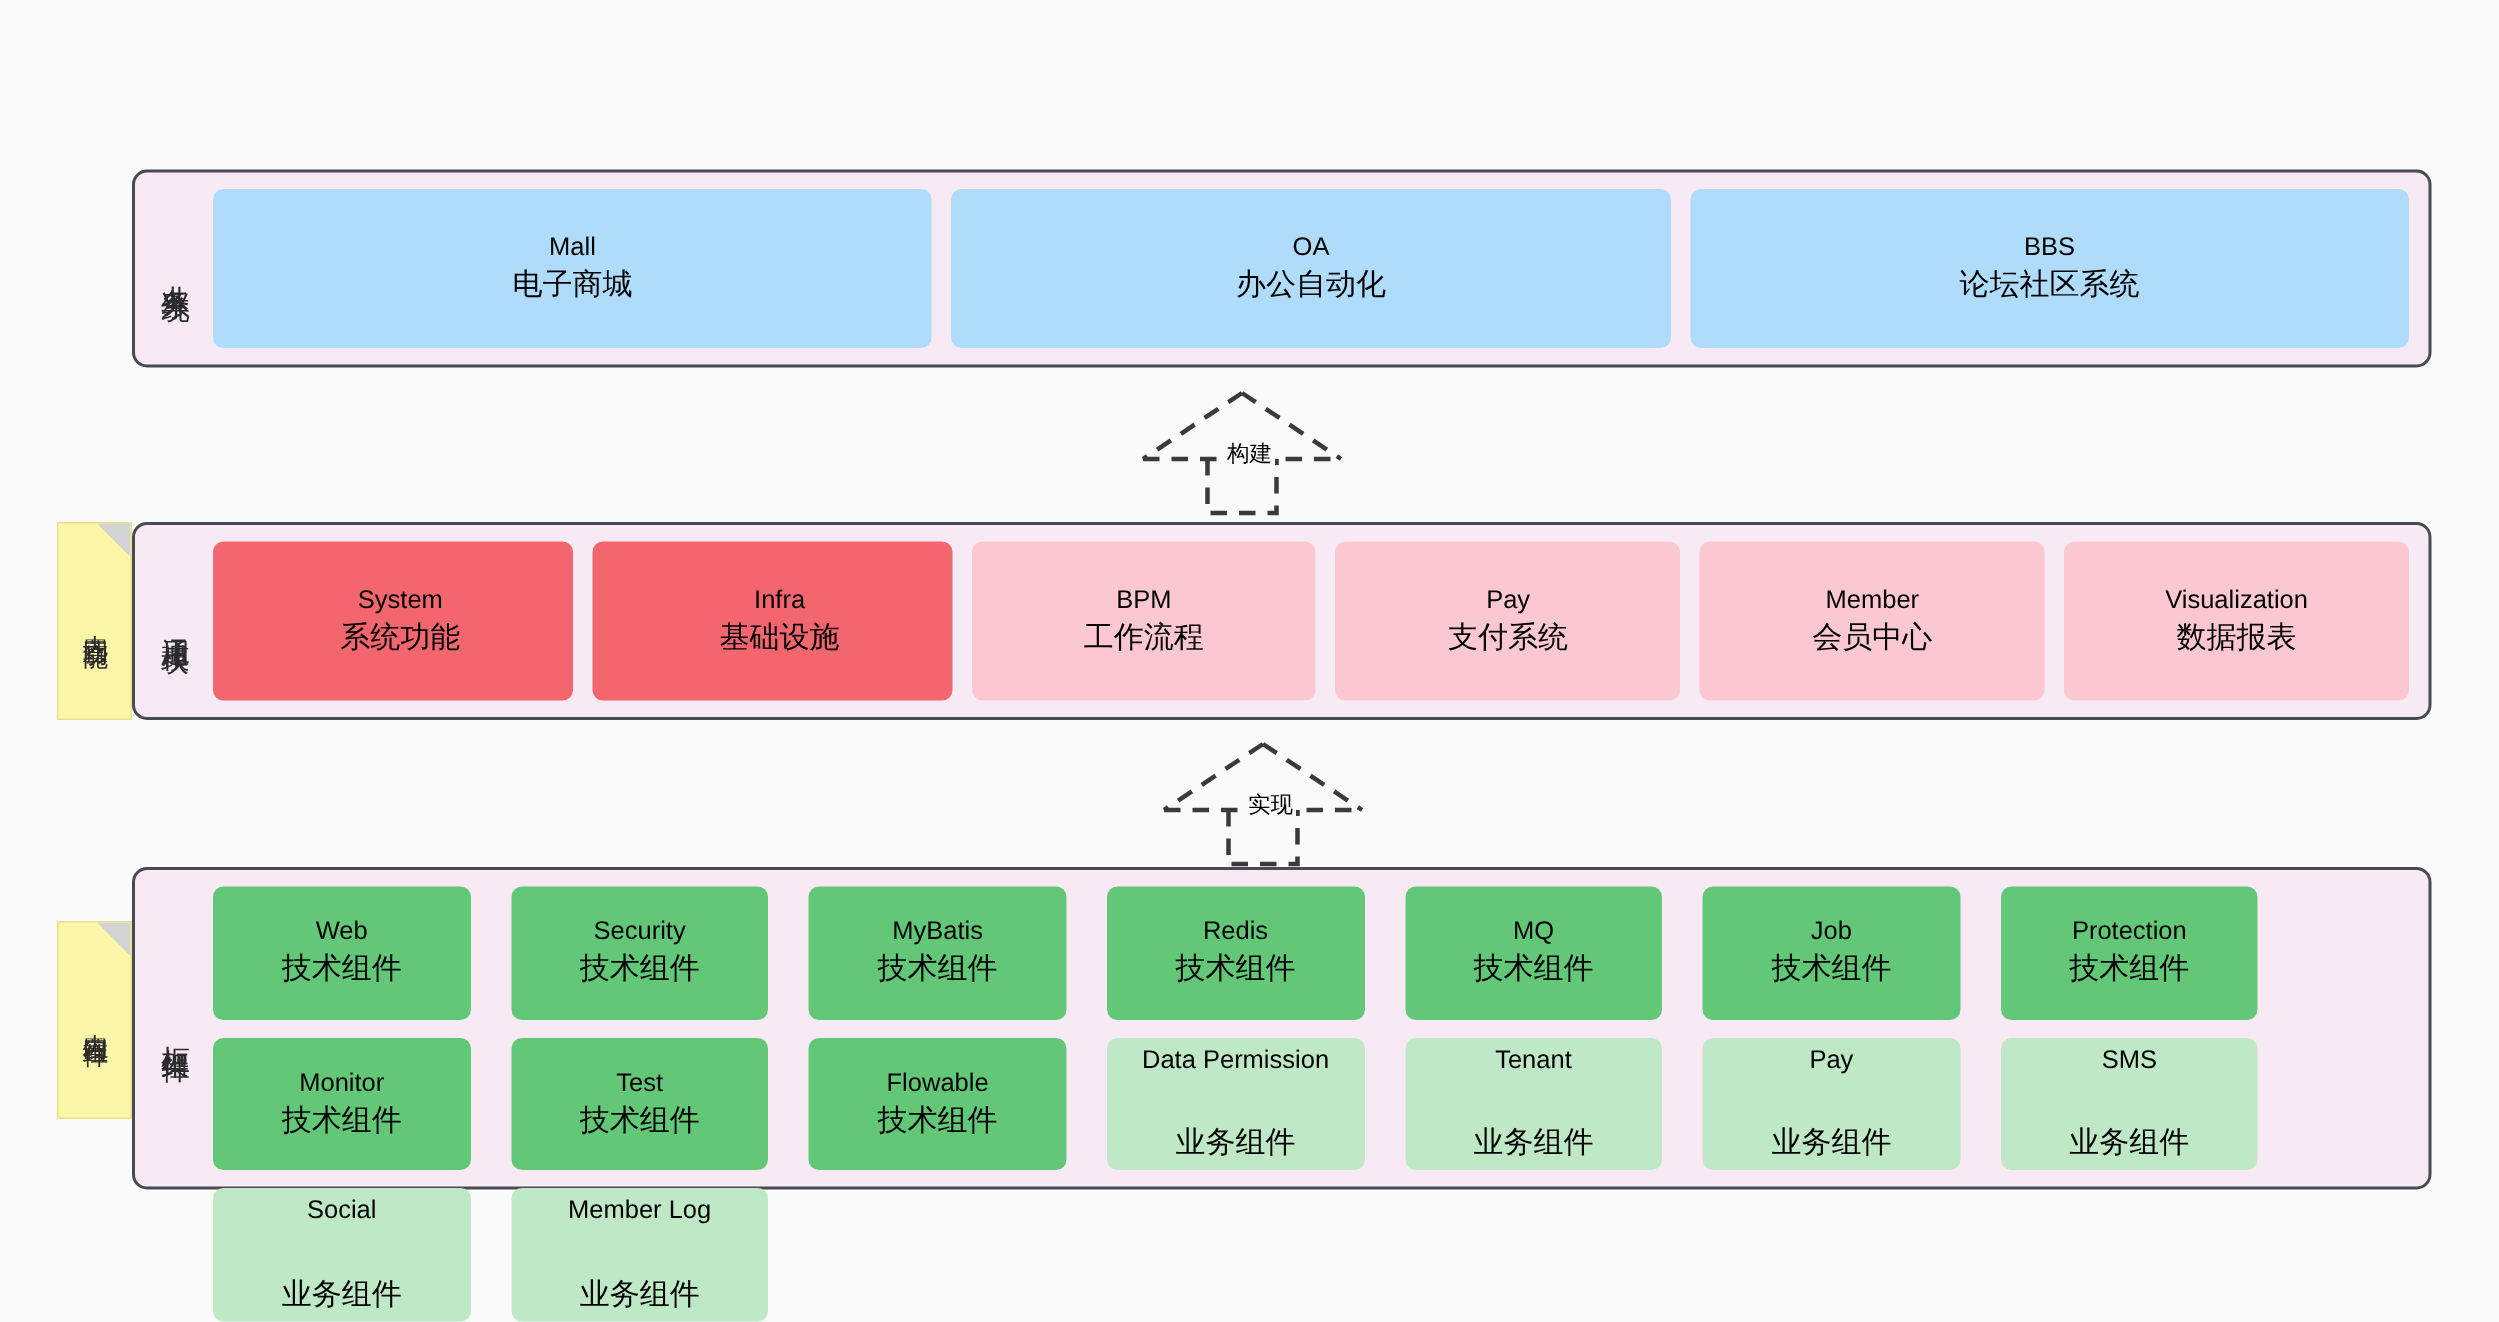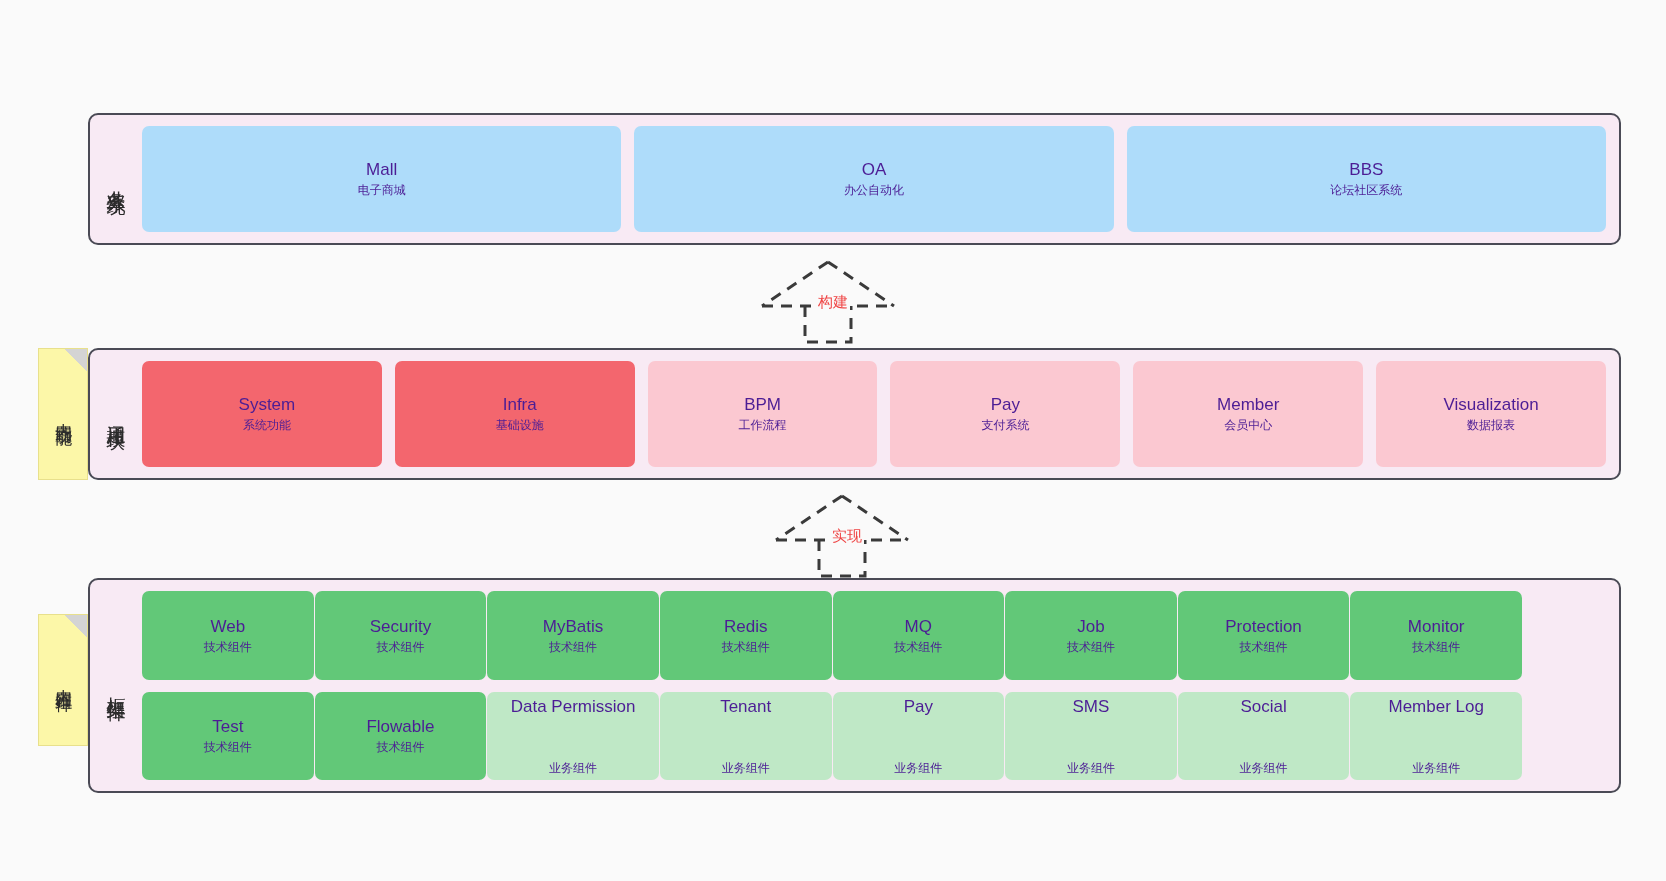--- a/index.html
+++ b/index.html
@@ -46,39 +46,39 @@
   .cards {
     flex:1 1 auto;
     display:flex;
     gap:13px;
     padding:11px 13px 11px 0;
     align-items:stretch;
   }
   .cards.two-row {
     flex-wrap:wrap;
     align-content:stretch;
-    gap:12px 1px;
+    gap:12px 27px;
   }
 
   .card {
     flex:1 1 0;
     border-radius:7px;
     display:flex;
     flex-direction:column;
     align-items:center;
     justify-content:center;
     text-align:center;
     font-size:17px;
     line-height:1.35;
-    color:#4c1d95;
+    color:#000000;
     padding:4px 6px;
     min-width:0;
   }
   .card .en { font-size:17px; }
-  .card .cn { font-size:12px; }
+  .card .cn { font-size:20px; }
 
   
   .cards.two-row .card {
     flex:0 0 calc((100% - 7*13px) / 8);
     height:calc((100% - 12px) / 2);
   }
 
   
   .c-blue        { background:#aedcfa; }
   .c-red         { background:#f3666e;padding-left:16px; }
@@ -115,21 +115,21 @@
 
   
   .uml-arrow {
     position:absolute;
     z-index:2;
   }
   .uml-arrow svg { display:block; overflow:visible; }
   .uml-label {
     position:absolute;
     font-size:15px;
-    color:#ef4444;
+    color:#000000;
     background:#fafafa;
     padding:0 2px;
     white-space:nowrap;
   }
   #arrow-build { left:758px; top:258px; width:140px; height:86px; }
   #arrow-build .uml-label { left:58px; top:35px; }
   #arrow-impl  { left:772px; top:492px; width:140px; height:86px; }
   #arrow-impl  .uml-label { left:58px; top:35px; }
 </style>
 </head>

